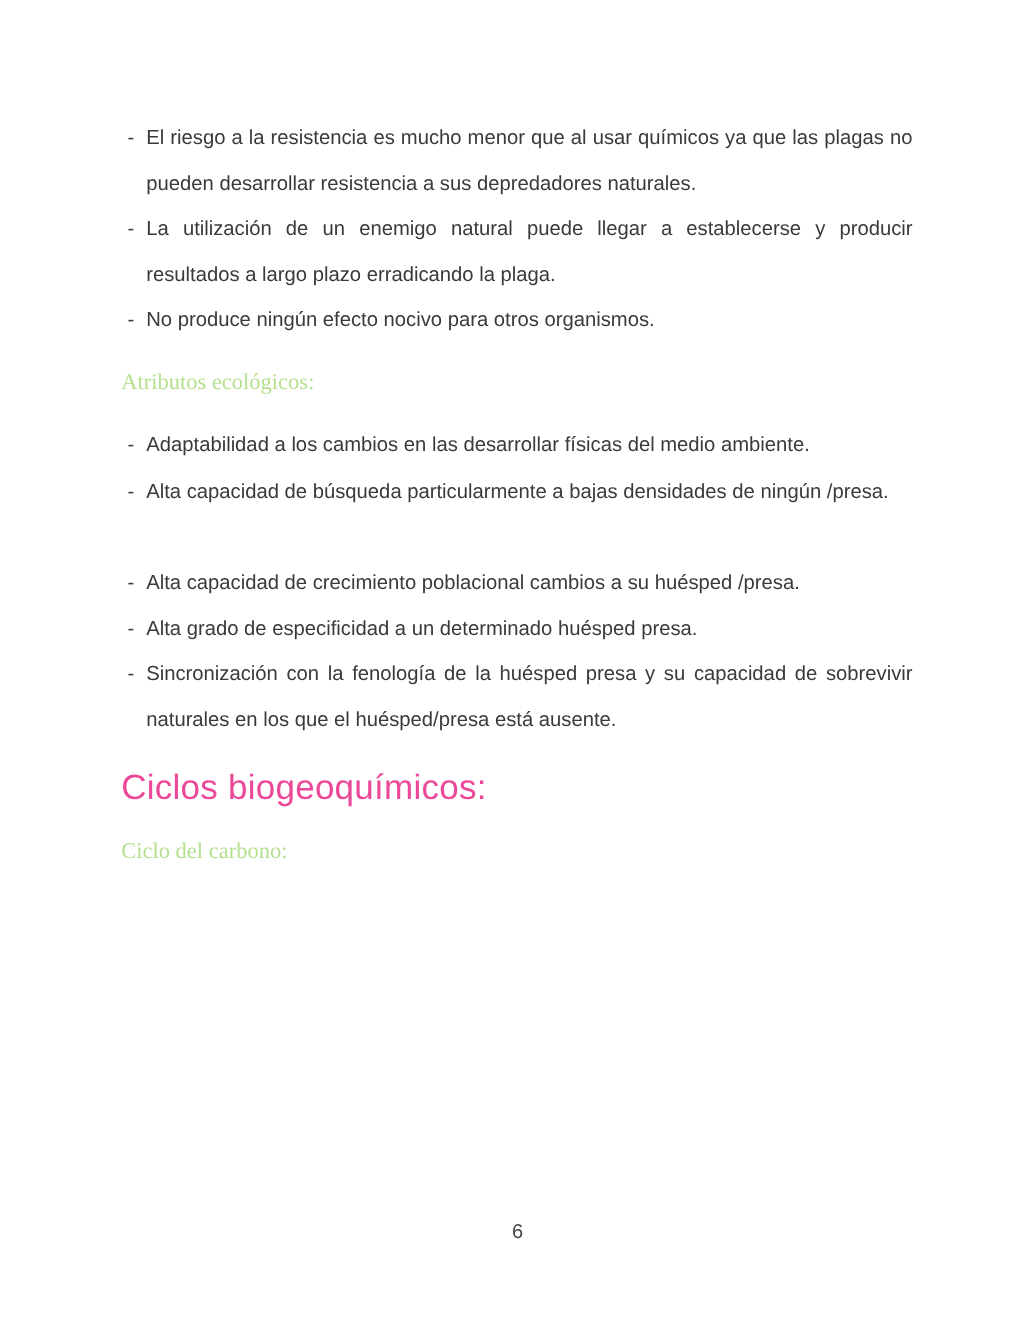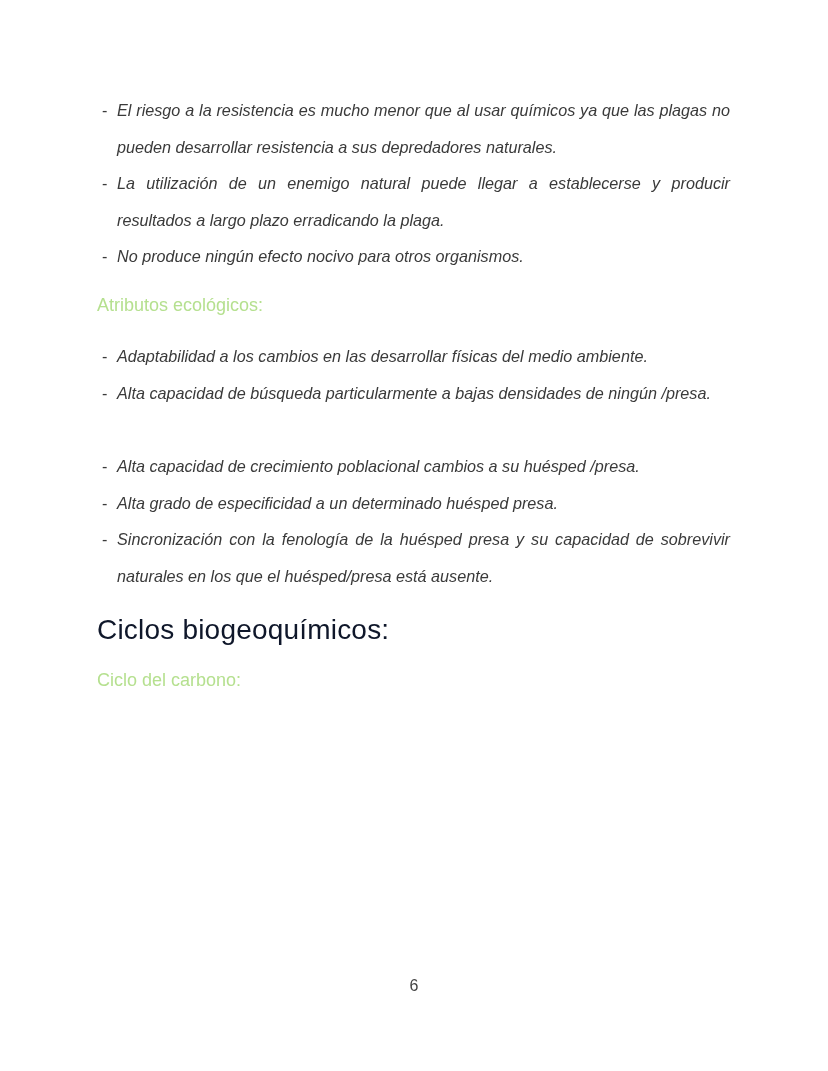--- a/index.html
+++ b/index.html
@@ -1,23 +1,23 @@
 <!DOCTYPE html>
 <html><head>
   <meta charset="utf-8">
   <style>
     html, body { margin: 0; padding: 0; background: #ffffff; }
     body { width: 828px; height: 1071px; position: relative; overflow: hidden;
       font-family: "Liberation Sans", "DejaVu Sans", sans-serif; color: #3a3a3a; }
     .page { position: absolute; left: 0; top: 0; width: 828px; height: 1071px; }
     .bullet { position: absolute; left: 102px; width: 628px; font-size: 16.2px; line-height: 36.5px; }
     .bullet .dash { position: absolute; left: 0; top: 0; }
-    .bullet .txt { display: block; margin-left: 15px; text-align: justify; font-style: italic; }
-    .h3 { position: absolute; left: 97px; font-size: 18px; color: #b5e08f; font-weight: normal; }
-    .h2 { position: absolute; left: 97px; font-size: 28px; color: #0f172a; font-weight: normal; letter-spacing: 0.2px; }
+    .bullet .txt { display: block; margin-left: 15px; text-align: justify; }
+    .h3 { position: absolute; left: 97px; font-size: 18px; color: #b5e08f; font-weight: normal; font-family: Liberation Serif, serif; }
+    .h2 { position: absolute; left: 97px; font-size: 28px; color: #ec4899; font-weight: normal; letter-spacing: 0.2px; }
     .pagenum { position: absolute; left: 0; width: 828px; text-align: center; top: 977px; font-size: 16px; color: #444; }
   </style>
 </head>
 <body>
 
 <div class="page">
 
   <div class="bullet" style="top:92px;">
     <span class="dash">-</span>
     <span class="txt">El riesgo a la resistencia es mucho menor que al usar químicos ya que las plagas no pueden desarrollar resistencia a sus depredadores naturales.</span>

